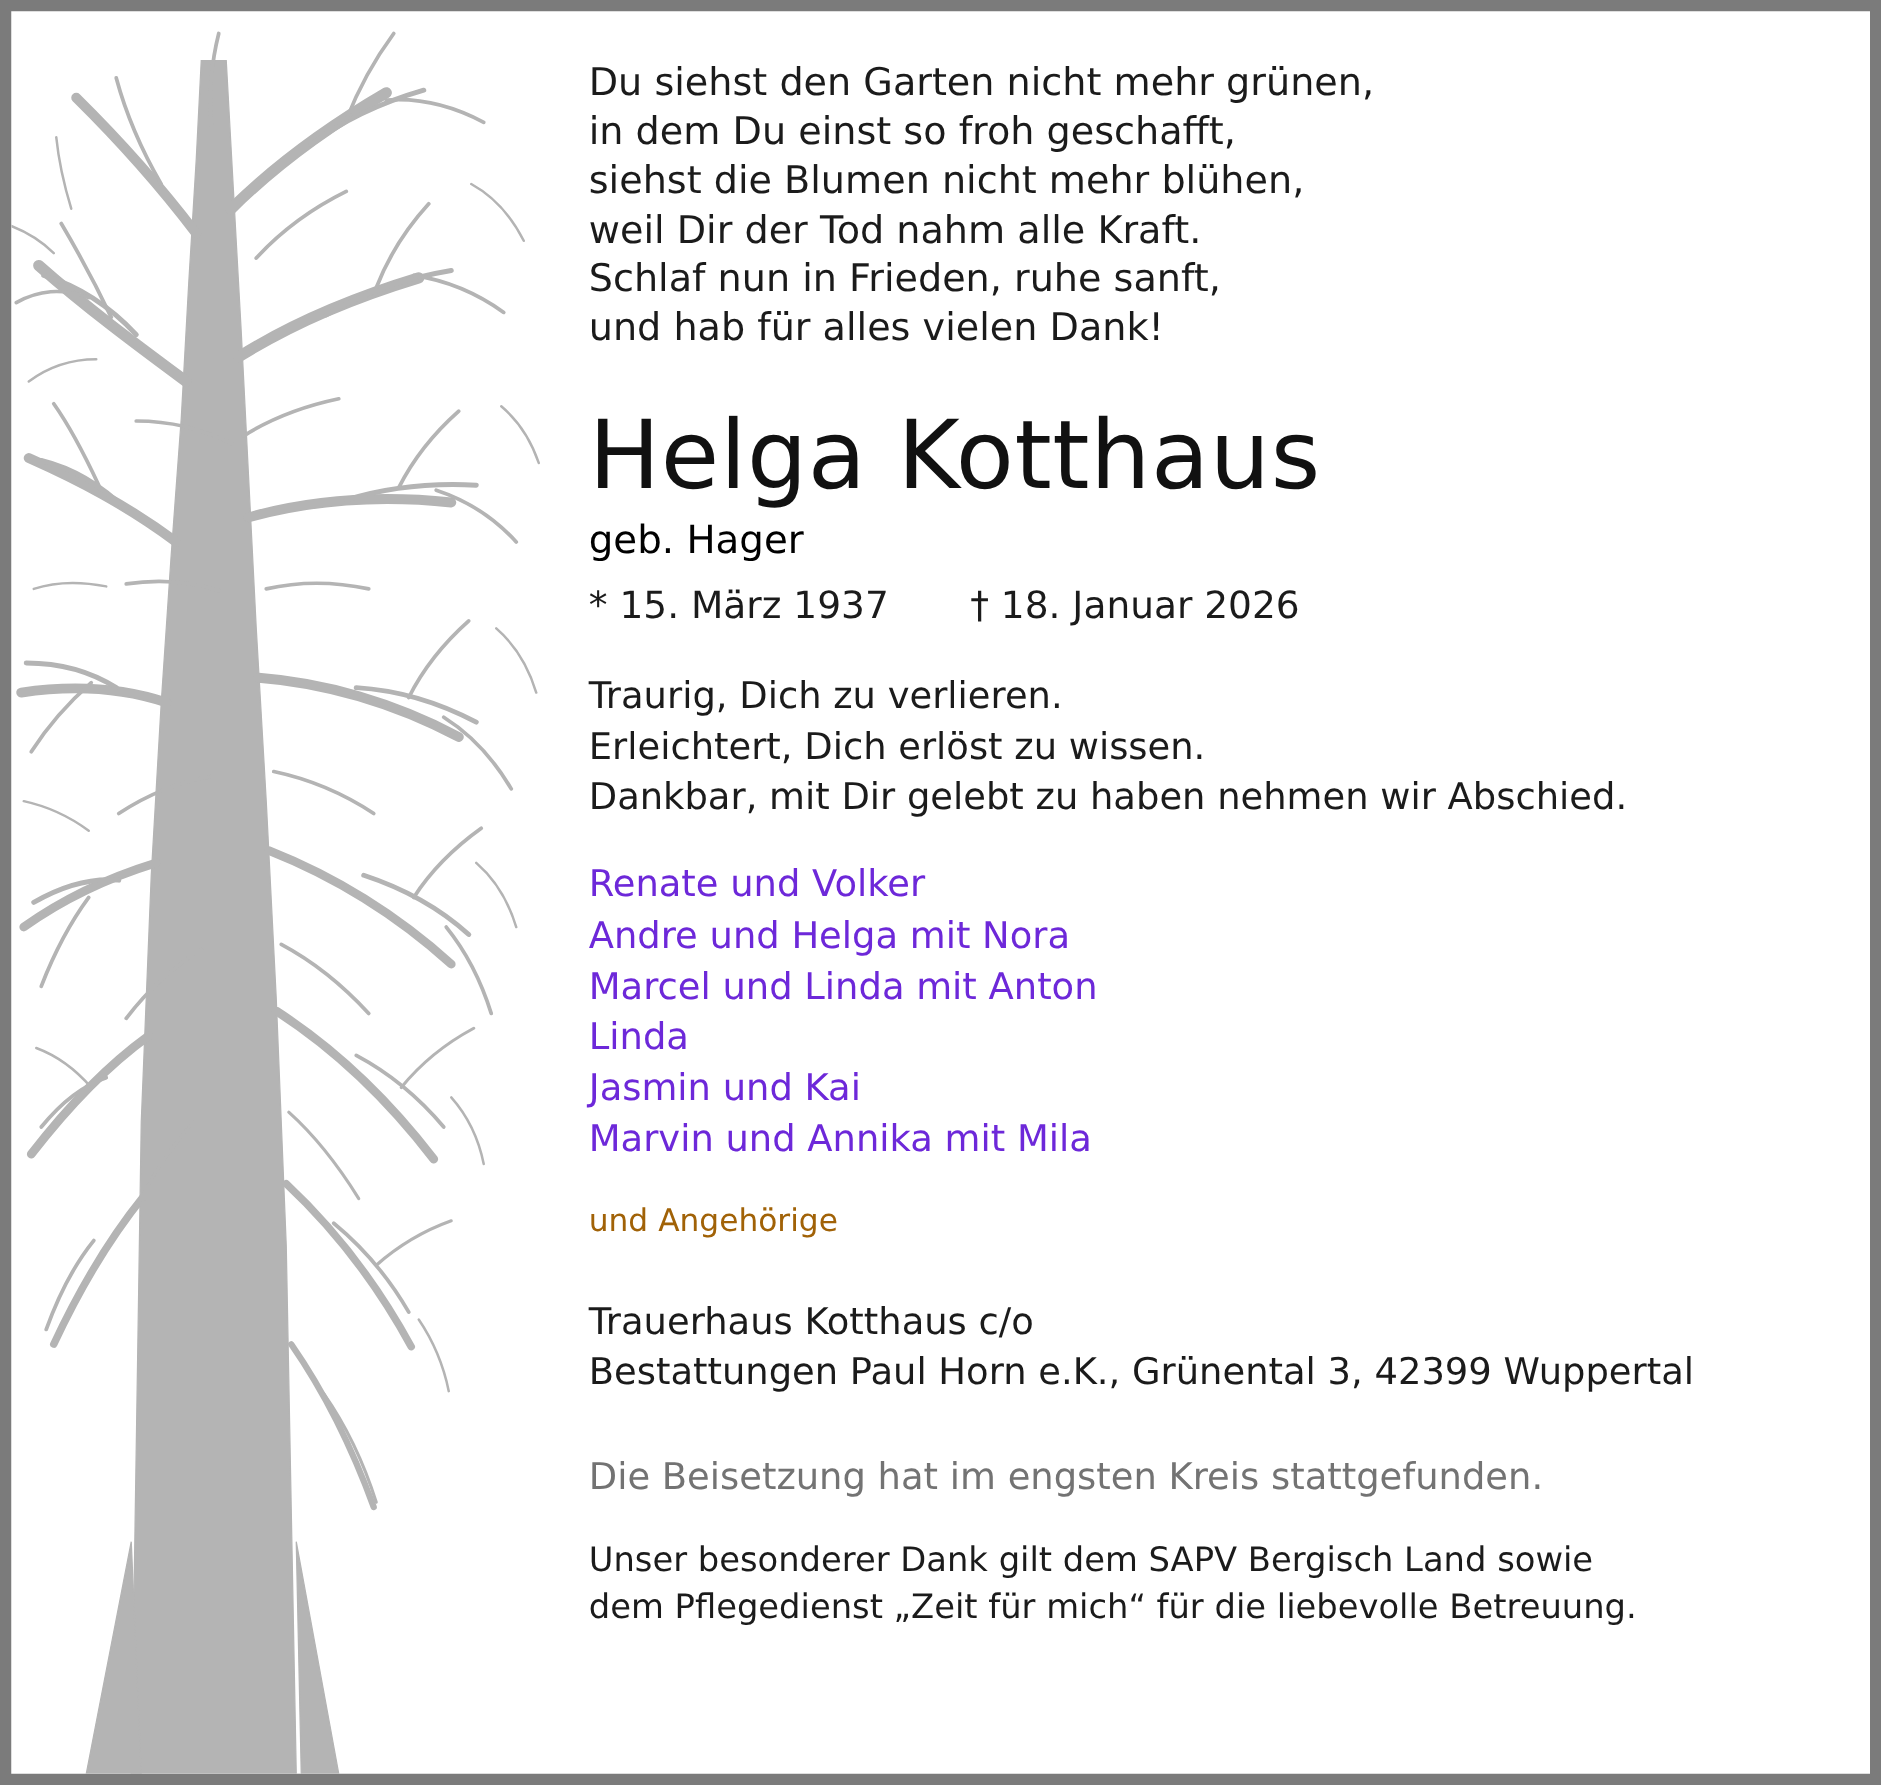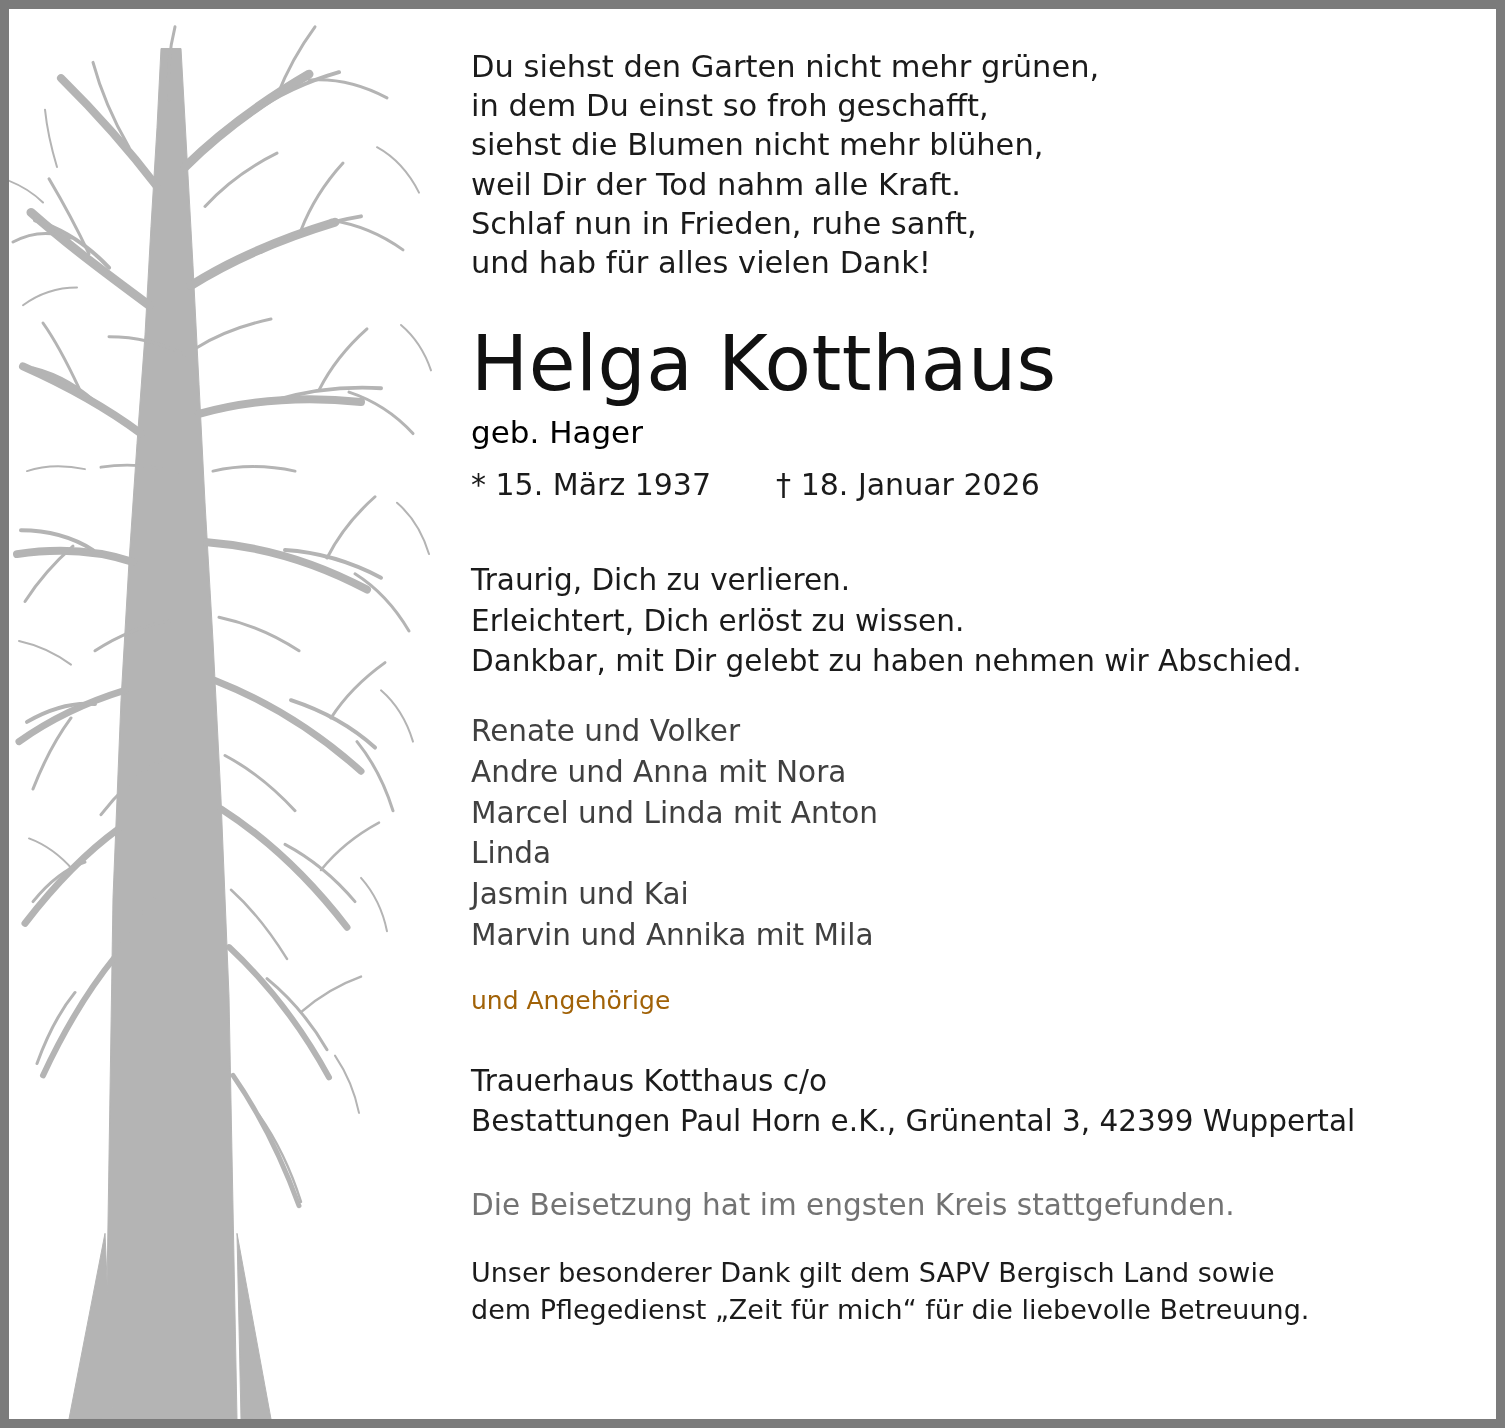--- a/index.html
+++ b/index.html
@@ -70,30 +70,30 @@
   .dates {
     font-size: 30px;
     margin-top: 16px;
     color: #1b1b1b;
   }
   .dates .gap {
     display: inline-block;
     width: 46px;
   }
   .farewell {
-    margin-top: 58px;
+    margin-top: 34px;
     font-size: 29.5px;
     line-height: 1.37;
     color: #1b1b1b;
   }
   .survivors {
     margin-top: 30px;
     font-size: 29.5px;
     line-height: 1.38;
-    color: #404040;
+    color: #6d28d9;
   }
   .relatives-note {
     margin-top: 30px;
     font-size: 25px;
     color: #a16207;
   }
   .mourning-house {
     margin-top: 46px;
     font-size: 29.5px;
     line-height: 1.38;
@@ -227,21 +227,21 @@
     </div>
 
     <div class="farewell">
       <div>Traurig, Dich zu verlieren.</div>
       <div>Erleichtert, Dich erlöst zu wissen.</div>
       <div>Dankbar, mit Dir gelebt zu haben nehmen wir Abschied.</div>
     </div>
 
     <div class="survivors">
       <div>Renate und Volker</div>
-      <div>Andre und Anna mit Nora</div>
+      <div>Andre und Helga mit Nora</div>
       <div>Marcel und Linda mit Anton</div>
       <div>Linda</div>
       <div>Jasmin und Kai</div>
       <div>Marvin und Annika mit Mila</div>
     </div>
 
     <div class="relatives-note">und Angehörige</div>
 
     <div class="mourning-house">
       <div>Trauerhaus Kotthaus c/o</div>

